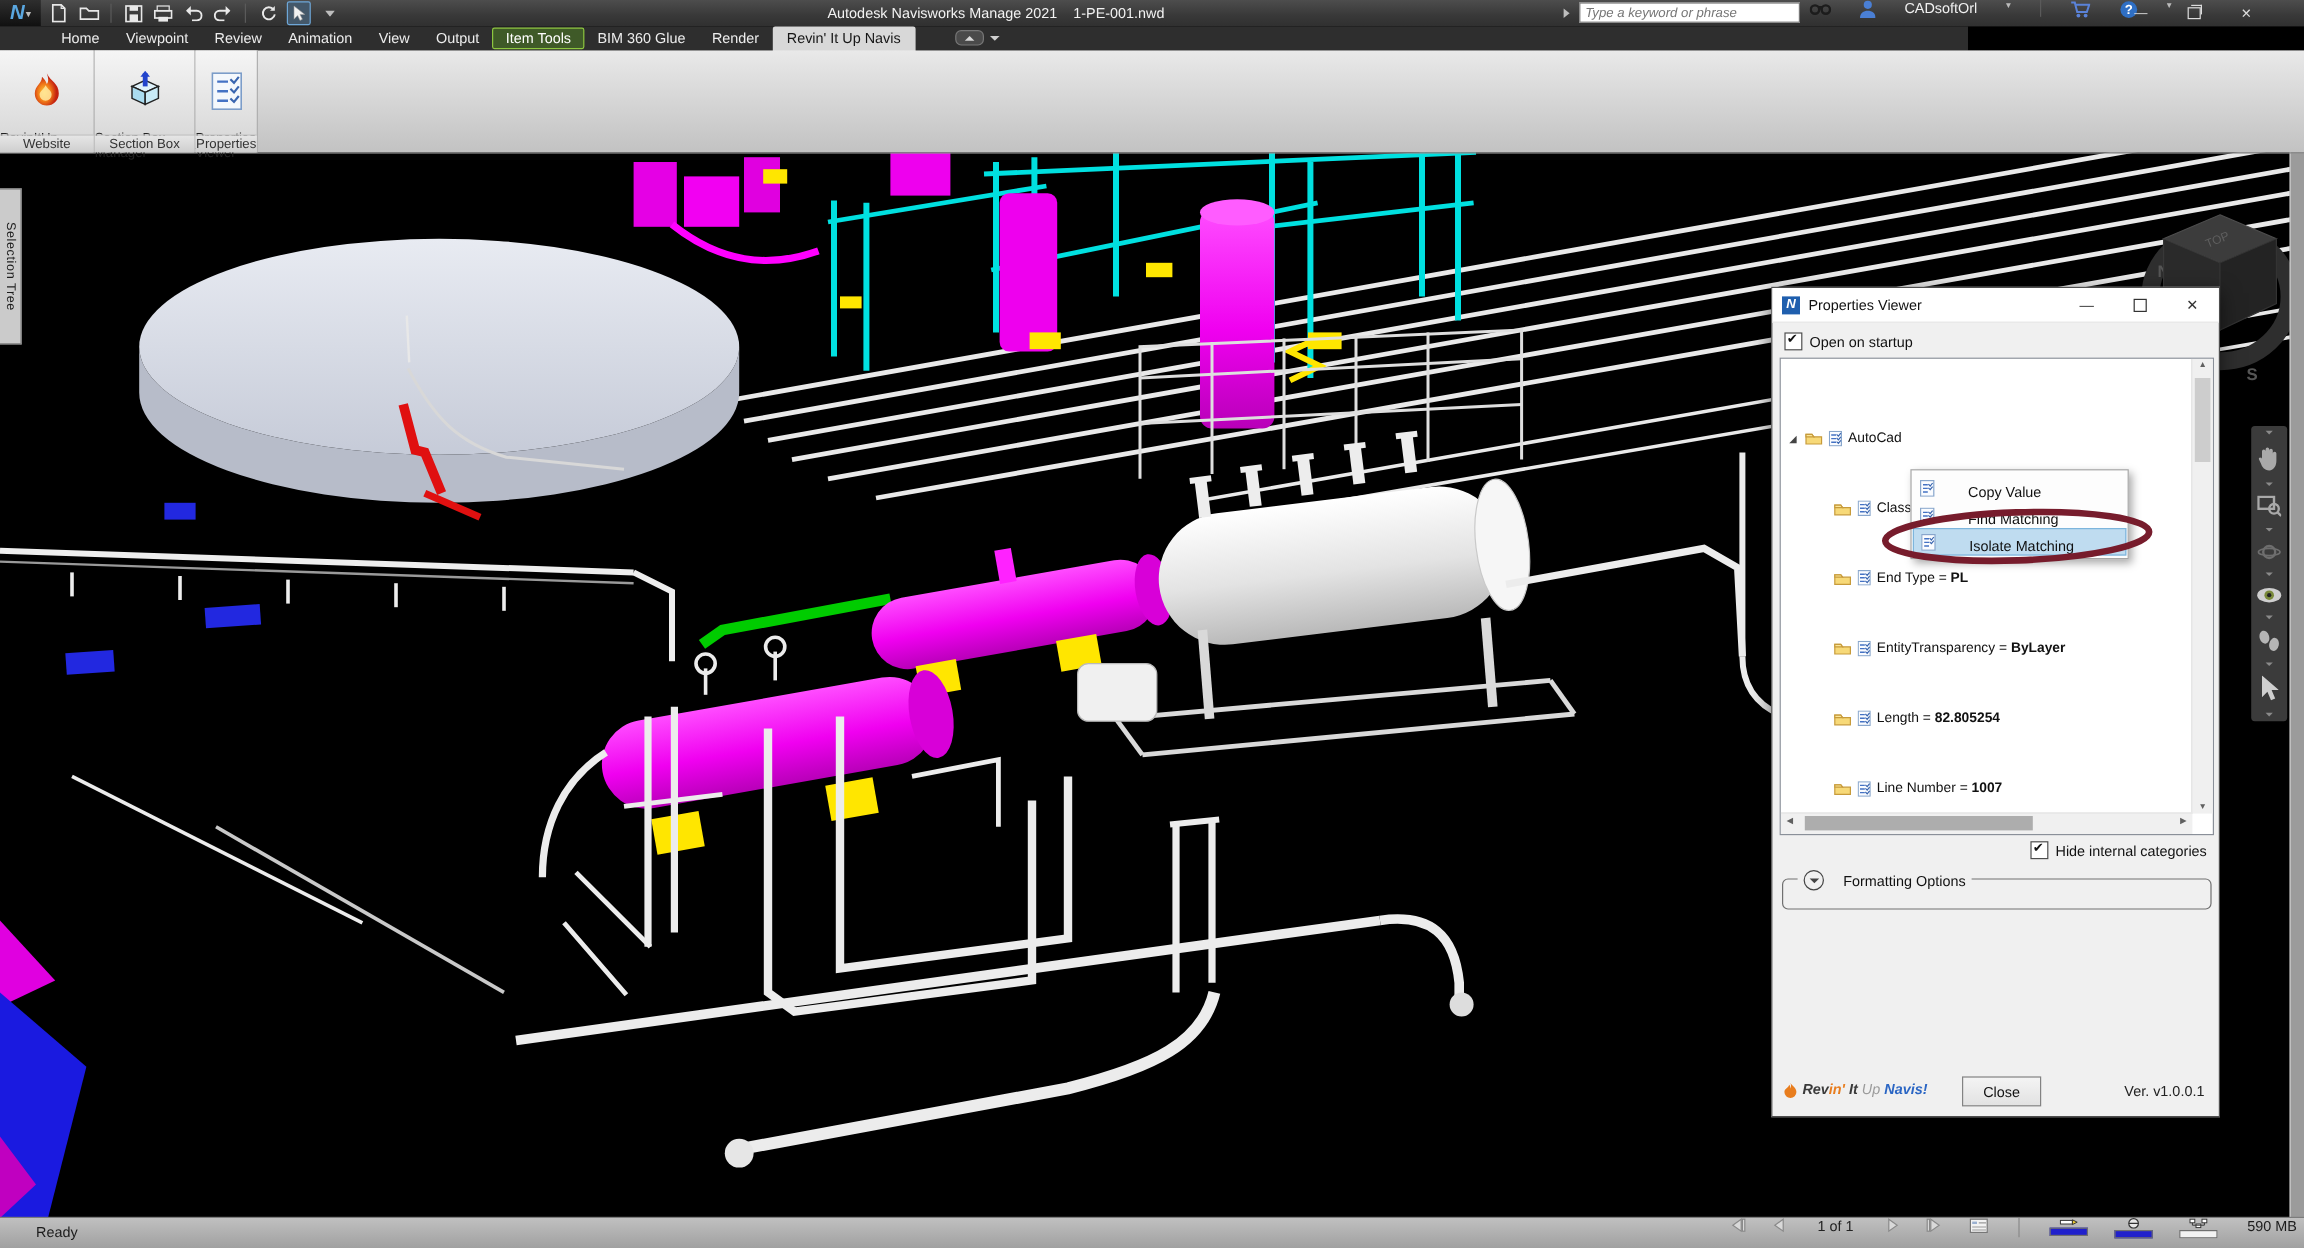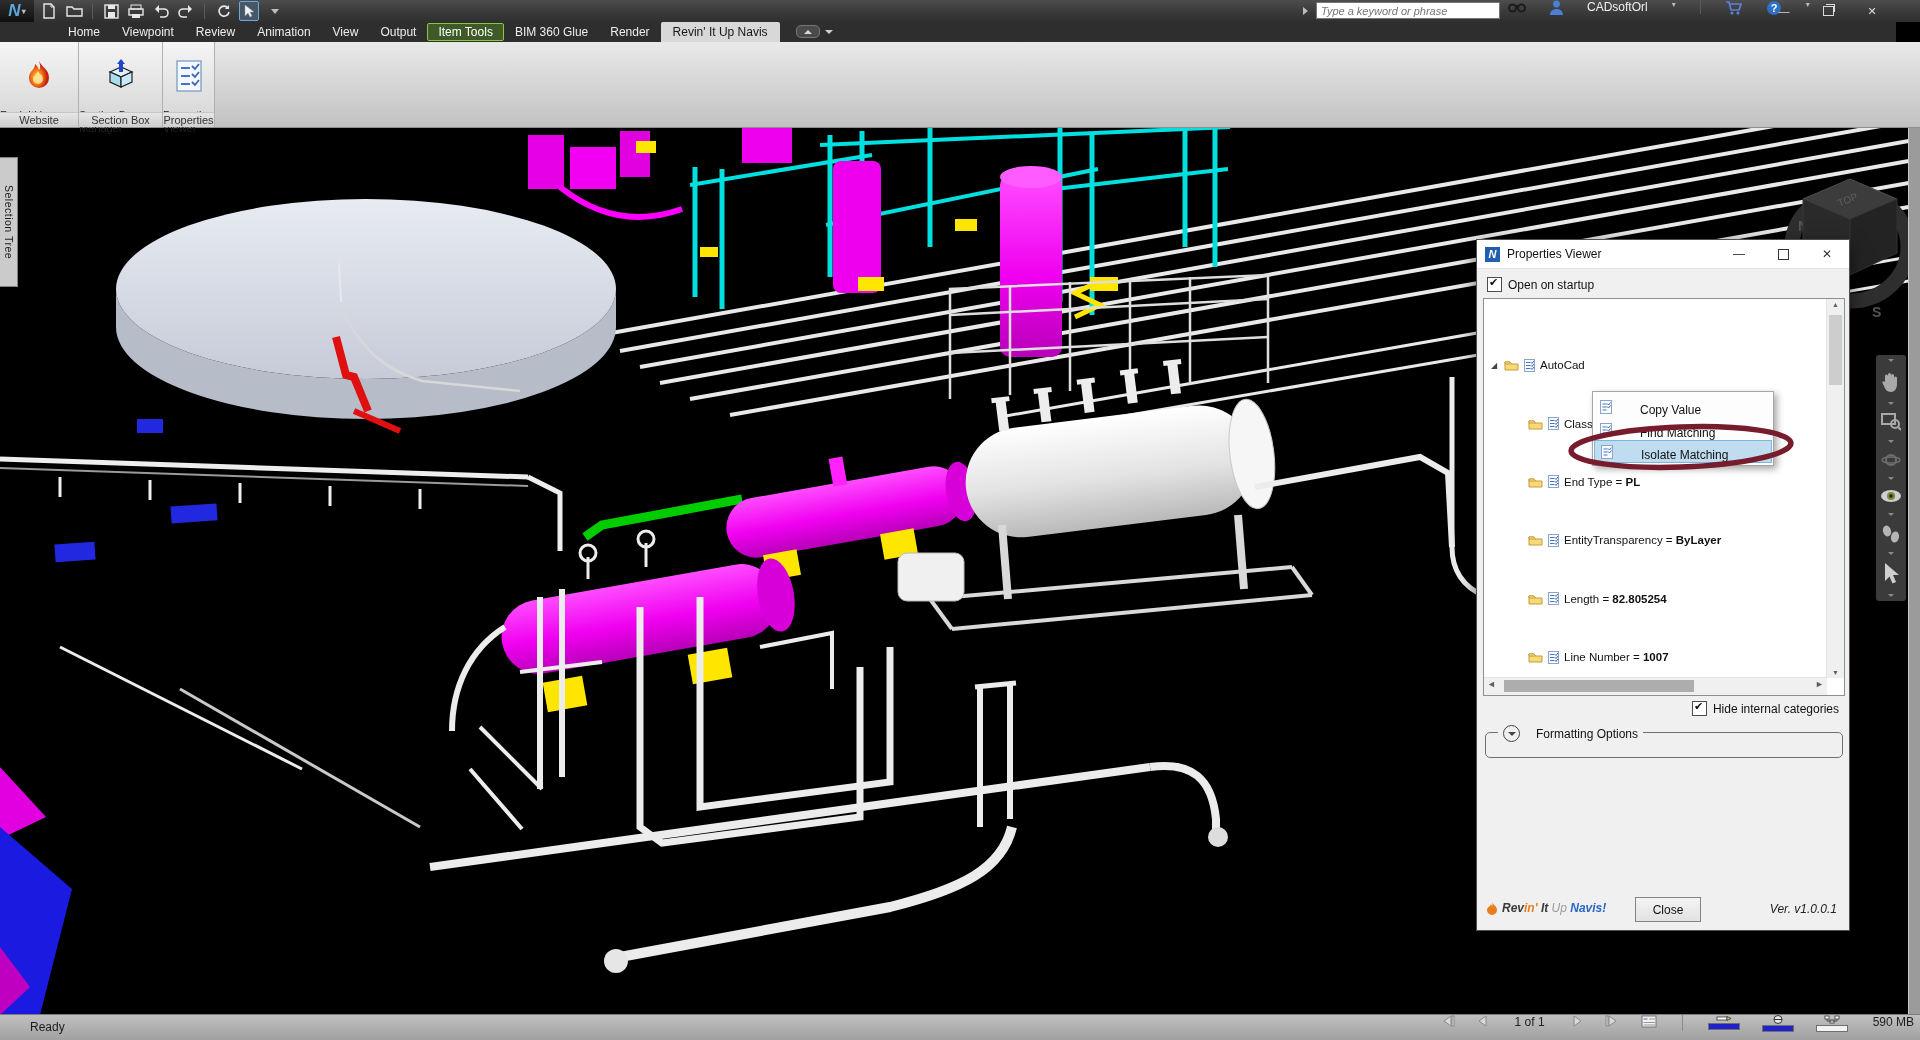--- a/index.html
+++ b/index.html
@@ -22,22 +22,22 @@
     padding:0 4px;box-sizing:border-box;font-family:"Liberation Sans",sans-serif;background:#fff}
   .tb-right{position:absolute;left:1508px;top:0;height:22px;display:flex;align-items:flex-start;gap:24px}
   .tb-right .uname{color:#f0f0f0}
   .tb-right .car{font-size:8px;color:#bbb}
   .tb-right .vsep{width:1px;height:14px;background:#5a5a5a}
   .winbtns{position:absolute;left:1762px;top:0;height:22px;display:flex}
   .winbtns .wb{width:44px;height:22px;display:flex;align-items:center;justify-content:center;color:#dcdcdc;font-size:11px}
   .wb .restore{width:9px;height:8px;border:1px solid #dcdcdc;position:relative}
   .wb .restore:before{content:"";position:absolute;left:2px;top:-3px;width:8px;height:7px;border:1px solid #dcdcdc;border-bottom:none;border-left:none}
   
-  .tabbar{position:absolute;left:0;top:22px;width:1896px;height:20px;background:#2e2e2e;z-index:20;
-    display:flex;align-items:center;padding-left:57px;box-sizing:border-box;font-size:12px;color:#ededed}
+  .tabbar{position:absolute;left:0;top:22px;width:1640px;height:20px;background:#2e2e2e;z-index:20;
+    display:flex;align-items:center;padding-left:40px;box-sizing:border-box;font-size:12px;color:#ededed}
   .tab{padding:2px 11px;white-space:nowrap}
   .tab.item-tools{background:#3f5a28;border:1px solid #8dc63f;border-radius:2px;padding:1px 10px;color:#fff}
   .tab.active{background:#d8d8d8;color:#161616;border-radius:2px 2px 0 0;padding:3px 12px 4px}
   .rib-collapse{margin-left:16px;display:flex;align-items:center;gap:5px;color:#cfcfcf}
   .rib-collapse .pill{width:22px;height:11px;background:#4a4a4a;border:1px solid #777;border-radius:5px;
      display:flex;align-items:center;justify-content:center}
   .rib-collapse .pill i{width:0;height:0;border-bottom:4px solid #d8d8d8;border-left:4px solid transparent;border-right:4px solid transparent}
   .rib-collapse .car{width:0;height:0;border-top:4px solid #cfcfcf;border-left:4px solid transparent;border-right:4px solid transparent}
   
   .ribbon{position:absolute;left:0;top:42px;width:1920px;height:85px;
@@ -101,21 +101,21 @@
   .btn{background:linear-gradient(#f4f4f4,#e2e2e2);border:1px solid #838383;font-size:12px;color:#111;
     display:flex;align-items:center;justify-content:center;font-family:"Liberation Sans",sans-serif}
   .iso-btn{position:absolute;left:125px;top:70px;width:108px;height:24px}
   .pv-footer{position:absolute;left:0;right:0;top:655px;height:30px}
   .pv-logo{position:absolute;left:8px;top:6px;font-size:12px;display:flex;align-items:center}
   .lp0,.lp2{color:#3a3a3a;font-weight:bold;font-style:italic}
   .lp1{color:#e87d1e;font-weight:bold;font-style:italic}
   .lp3{color:#9b9b9b;font-style:italic}
   .lp4{color:#2b66c4;font-weight:bold;font-style:italic}
   .close-btn{position:absolute;left:158px;top:2px;width:64px;height:23px}
-  .pv-ver{position:absolute;right:12px;top:7px;font-style:italic;font-size:12px;color:#222}
+  .pv-ver{position:absolute;right:12px;top:7px;font-size:12px;color:#222}
   
   .cmenu{position:absolute;left:115px;top:151px;width:182px;background:#fdfdfd;border:1px solid #a6a6a6;
     box-shadow:3px 3px 7px rgba(0,0,0,.35);padding:2px 1px;z-index:12;box-sizing:border-box}
   .mrow{height:23px;display:flex;align-items:flex-end;gap:27px;padding-left:6px;font-size:12px;color:#111;box-sizing:border-box}
   .mrow.hl{background:#bfdcf0;border:1px solid #7db5dc}
   
   .annot{position:absolute;left:0;top:0;width:1920px;height:1040px;z-index:60;pointer-events:none}
   
   .statusbar{position:absolute;left:0;bottom:0;width:1920px;height:25px;background:linear-gradient(#c0c0c0,#a0a0a0);
     border-top:1px solid #7c7c7c;font-size:12px;color:#1c1c1c;z-index:20}
@@ -183,20 +183,21 @@
         <svg width="11" height="14">
           <path d="M1 1v11l3-3 2 4 2-1-2-4h4z" fill="#f2f2f2" stroke="#999" stroke-width=".5"></path>
         </svg>
       </span>
     <span class="qi">
         <svg width="8" height="6">
           <path d="M0 1h8L4 6z" fill="#bdbdbd"></path>
         </svg>
       </span>
   </div>
+  <div class="title-text">Autodesk Navisworks Manage 2021    1-PE-001.nwd</div>
   <span class="srch-car"></span>
   <div class="search">
     <input type="text" placeholder="Type a keyword or phrase" style="">
   </div>
   <div class="tb-right">
     <span><svg width="18" height="13">
           <circle cx="4.5" cy="8" r="3.5" fill="none" stroke="#1c1c1c" stroke-width="2"></circle>
           <circle cx="13.5" cy="8" r="3.5" fill="none" stroke="#1c1c1c" stroke-width="2"></circle>
           <path d="M7 5h4v3H7z" fill="#1c1c1c"></path>
         </svg></span>

